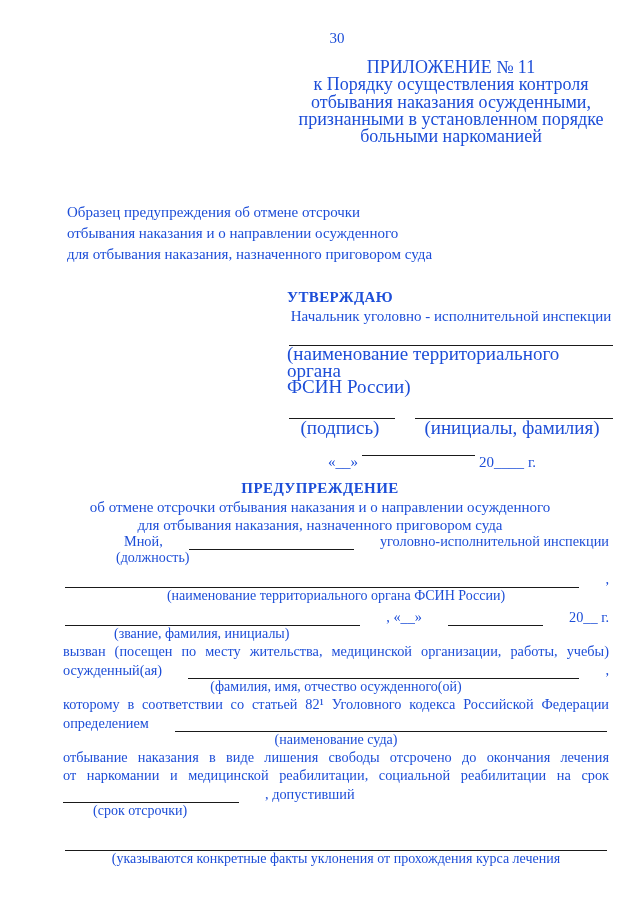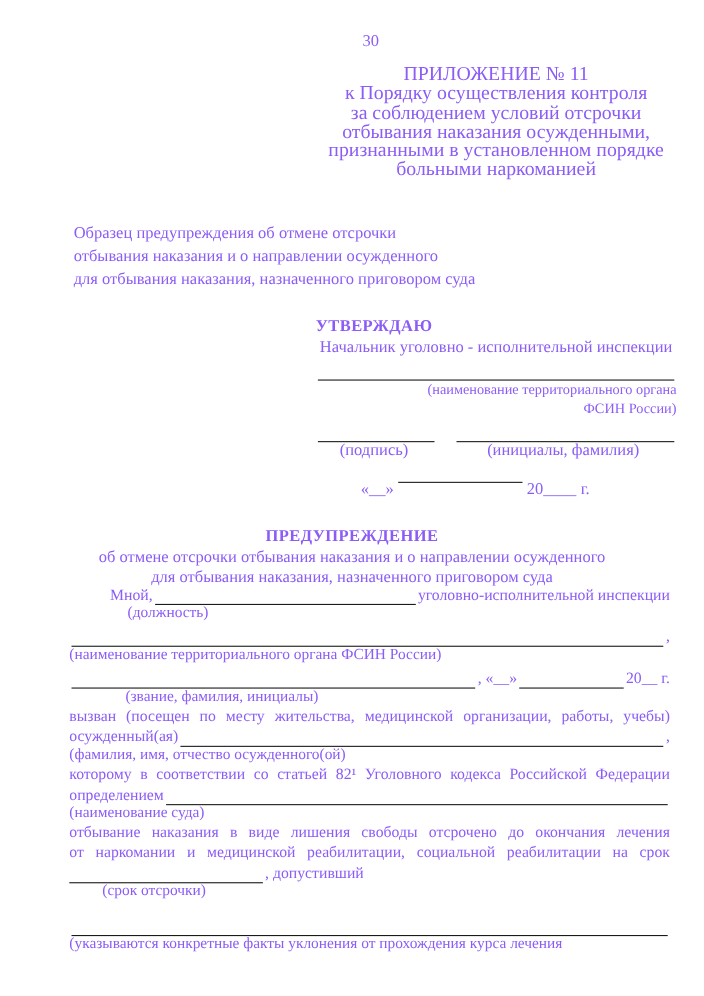--- a/index.html
+++ b/index.html
@@ -1,46 +1,46 @@
 <!DOCTYPE html>
 <html><head>
 <meta charset="utf-8">
 <style>
   html,body { margin:0; padding:0; background:#fff; }
   .page {
     position:relative; width:640px; height:905px; background:#ffffff;
-    font-family:"Liberation Serif","DejaVu Serif",serif; color:#8b5cf6;
+    font-family:"Liberation Serif","DejaVu Serif",serif; color:#1d4ed8;
     overflow:hidden;
   }
   .pagenum { position:absolute; top:30px; left:0; right:0; text-align:center; font-size:15px; text-indent:34px; }
 
   .appendix { position:absolute; top:59px; right:24px; width:330px; text-align:center; font-size:18px; line-height:17.3px; }
 
   .sample { position:absolute; top:202px; left:67px; font-size:15px; line-height:21px; }
 
   .approval { position:absolute; top:289px; left:287px; width:328px; font-size:15px; }
   .a-title { font-weight:bold; text-align:left; letter-spacing:.4px; }
   .a-pos { text-align:center; margin-top:2px; white-space:nowrap; }
   .a-blankline { display:flex; align-items:flex-end; margin-top:13px; height:8px; }
-  .a-cap { text-align:right; font-size:13px; line-height:16.5px; }
+  .a-cap { text-align:left; font-size:19px; line-height:16.5px; }
   .a-sigrow { display:flex; align-items:flex-end; margin-top:13px; height:10px; }
-  .a-caprow { display:flex; font-size:15px; line-height:17px; }
+  .a-caprow { display:flex; font-size:19px; line-height:17px; }
   .a-caprow .c1 { width:106px; text-align:center; }
   .a-caprow .c2 { flex:1; text-align:center; }
   .a-daterow { display:flex; align-items:flex-start; justify-content:center; padding-right:38px; margin-top:18px; height:18px; }
   .a-daterow .t { padding:0 2px; }
 
   .warning { position:absolute; top:479px; left:0; right:0; text-align:center; font-size:15px; line-height:18.7px; }
   .w-title { font-weight:bold; letter-spacing:.4px; }
 
   .form { position:absolute; top:532px; left:63px; width:546px; font-size:14.3px; }
-  .fl { display:flex; align-items:flex-end; height:18px; }
+  .fl { display:flex; align-items:flex-end; height:18px;gap:24px; }
   .fj { height:18px; text-align:justify; text-align-last:justify; overflow:hidden; white-space:nowrap; }
   .fcap { height:17px; font-size:14px; line-height:16px; }
-  .fcap.ctr { }
+  .fcap.ctr { text-align:center; }
 
   .bl { border-bottom:1.2px solid #1a1a1a; height:1px; margin:0 2px; }
   .f1 { flex:1; }
   .w104 { width:106px; flex:none; }
   .gap16 { width:16px; flex:none; }
   .w95 { width:95px; flex:none; }
   .w113 { width:113px; flex:none; }
   .w176 { width:176px; flex:none; margin-left:0; }
   .ind37 { width:37px; flex:none; }
   .ml115 { margin-left:53px; }
@@ -53,21 +53,20 @@
 </head>
 <body>
 
 <div class="page">
 
   <div class="pagenum">30</div>
 
   <div class="appendix">
     <div>ПРИЛОЖЕНИЕ № 11</div>
     <div>к Порядку осуществления контроля</div>
-    <div>за соблюдением условий отсрочки</div>
     <div>отбывания наказания осужденными,</div>
     <div>признанными в установленном порядке</div>
     <div>больными наркоманией</div>
   </div>
 
   <div class="sample">
     <div>Образец предупреждения об отмене отсрочки</div>
     <div>отбывания наказания и о направлении осужденного</div>
     <div>для отбывания наказания, назначенного приговором суда</div>
   </div>

